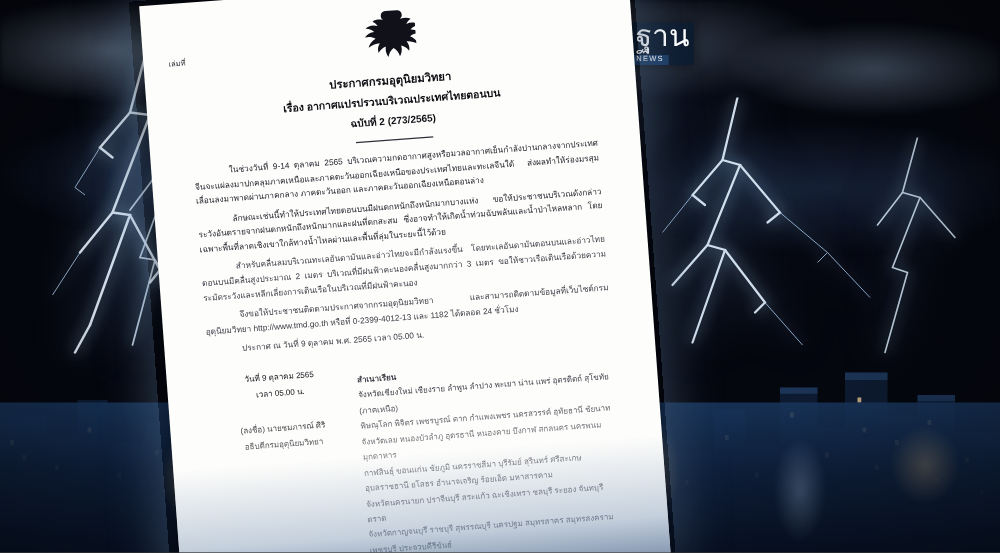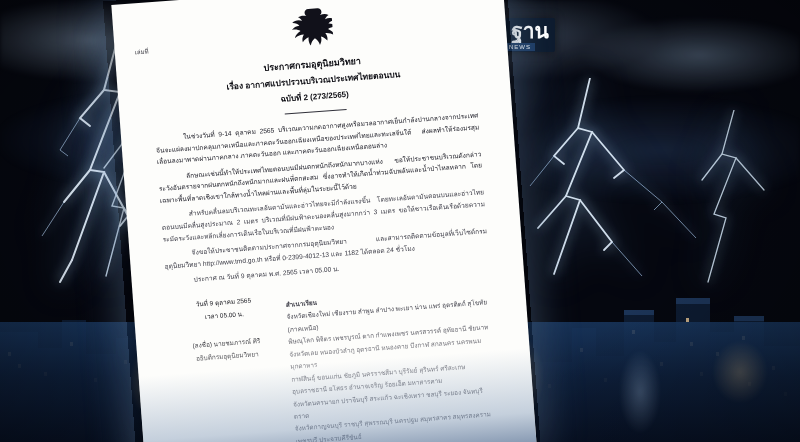--- a/index.html
+++ b/index.html
@@ -93,22 +93,22 @@
     border-radius: 2px;
     display: flex;
     flex-direction: column;
     align-items: center;
     justify-content: center;
     line-height: 1;
     box-shadow: 0 0 10px rgba(0,0,0,0.6);
   }
   .logo-main {
     color: #ffffff;
-    font-size: 21px;
-    font-weight: bold;
+    font-size: 24px;
+    font-weight: normal;
     letter-spacing: 0px;
     margin-left: 20px;
   }
   .logo-sub {
     color: #ffffff;
     background: #1b3a63;
     font-size: 6px;
     letter-spacing: 1px;
     padding: 1px 4px;
     margin-top: 2px;

